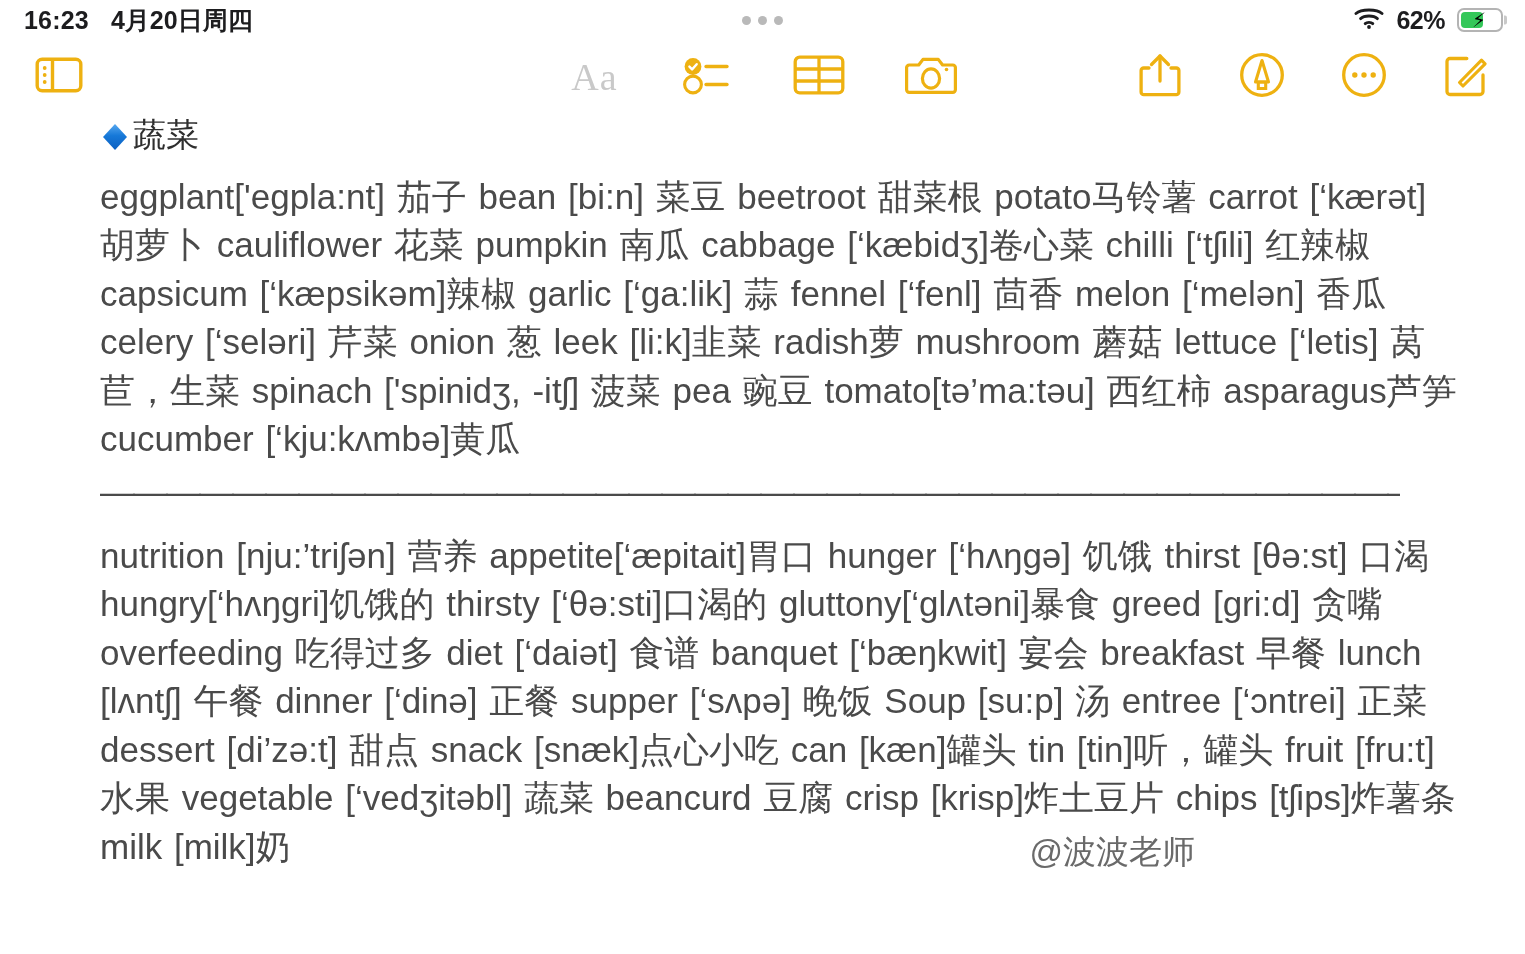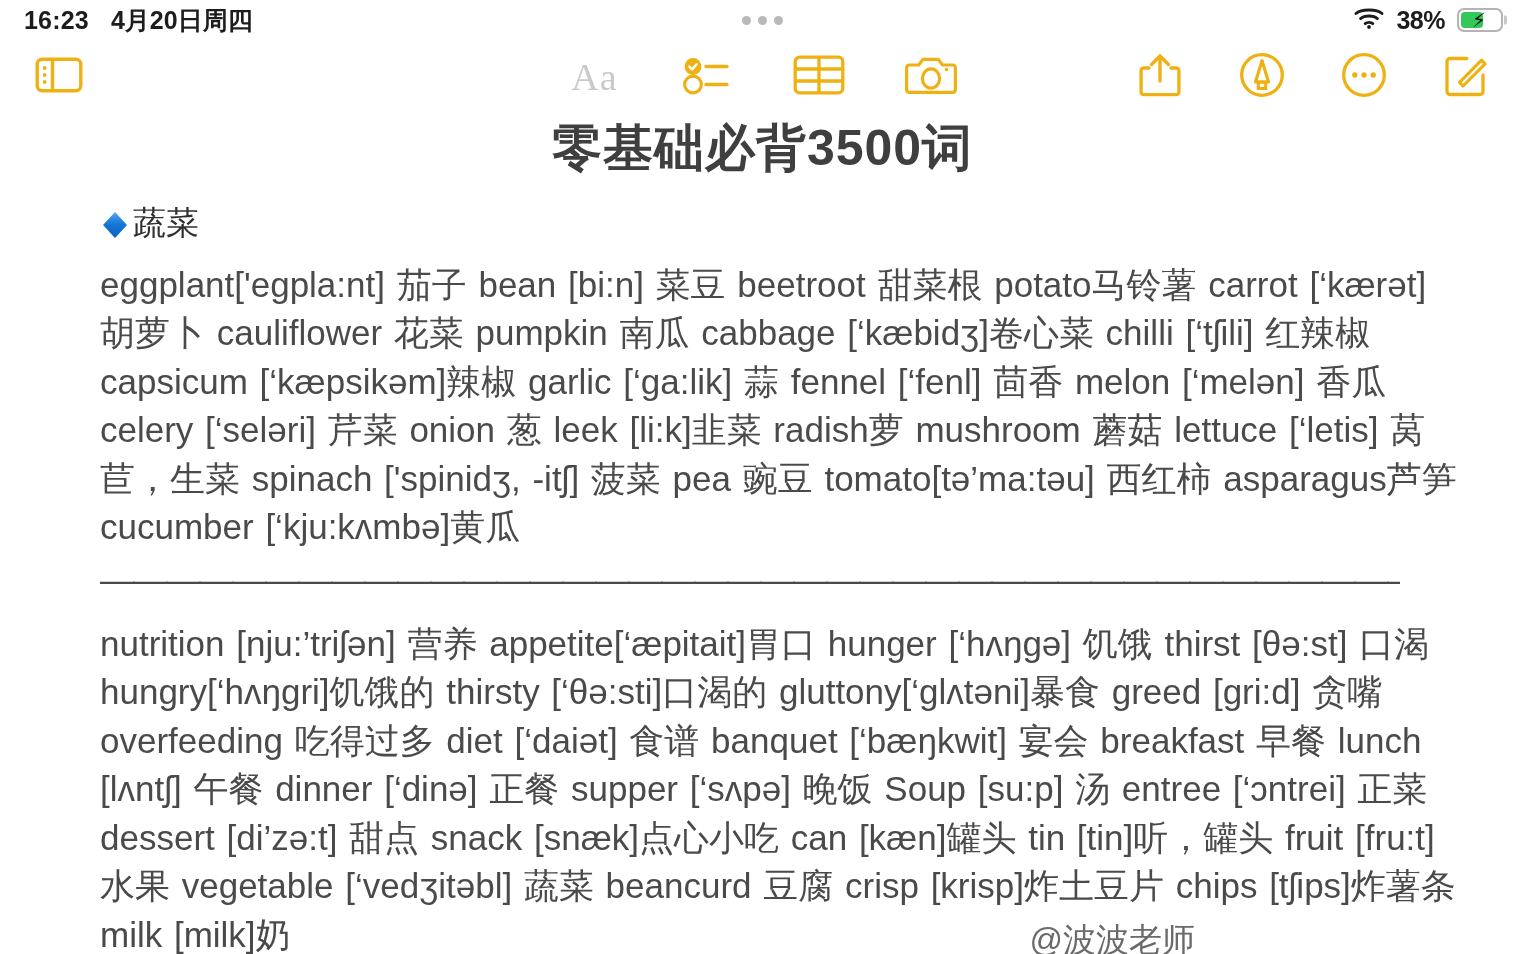--- a/index.html
+++ b/index.html
@@ -221,21 +221,21 @@
 
   <div class="status-right">
     <span>
       <svg width="30" height="23" viewBox="0 0 30 23" fill="none">
         <path d="M2 7.5 C7 2.8 23 2.8 28 7.5" stroke="#1d1d1f" stroke-width="2.9" stroke-linecap="round"></path>
         <path d="M6.6 12.6 C10.3 9.2 19.7 9.2 23.4 12.6" stroke="#1d1d1f" stroke-width="2.9" stroke-linecap="round"></path>
         <path d="M11.2 17.6 C13 15.9 17 15.9 18.8 17.6" stroke="#1d1d1f" stroke-width="2.9" stroke-linecap="round"></path>
         <circle cx="15" cy="21" r="1.9" fill="#1d1d1f"></circle>
       </svg>
     </span>
-    <span class="battery-pct">38%</span>
+    <span class="battery-pct">62%</span>
     <span class="battery">
       <span class="battery-fill"></span>
       <span class="bolt">⚡</span>
     </span>
   </div>
 </div>
 
 <div class="toolbar">
 
   <div class="tb-btn">
@@ -331,21 +331,20 @@
           <path d="M16.5 30.5 L38.5 8.2 l3.6 3.6 L20 34 z" stroke="#eeb111" stroke-width="3.1" fill="none" stroke-linejoin="round"></path>
         </svg>
       </span>
     </div>
 
   </div>
 </div>
 
 <div class="doc doc-wrap">
 
-  <div class="doc-title">零基础必背3500词</div>
 
   <div class="section-head">
     <span class="diamond">
       <svg width="30" height="30" viewBox="0 0 30 30">
         <defs>
           <linearGradient id="dg1" x1="0" y1="0" x2="0" y2="1">
             <stop offset="0%" stop-color="#57a8f0"></stop>
             <stop offset="45%" stop-color="#1678d8"></stop>
             <stop offset="100%" stop-color="#0b5fc0"></stop>
           </linearGradient>

